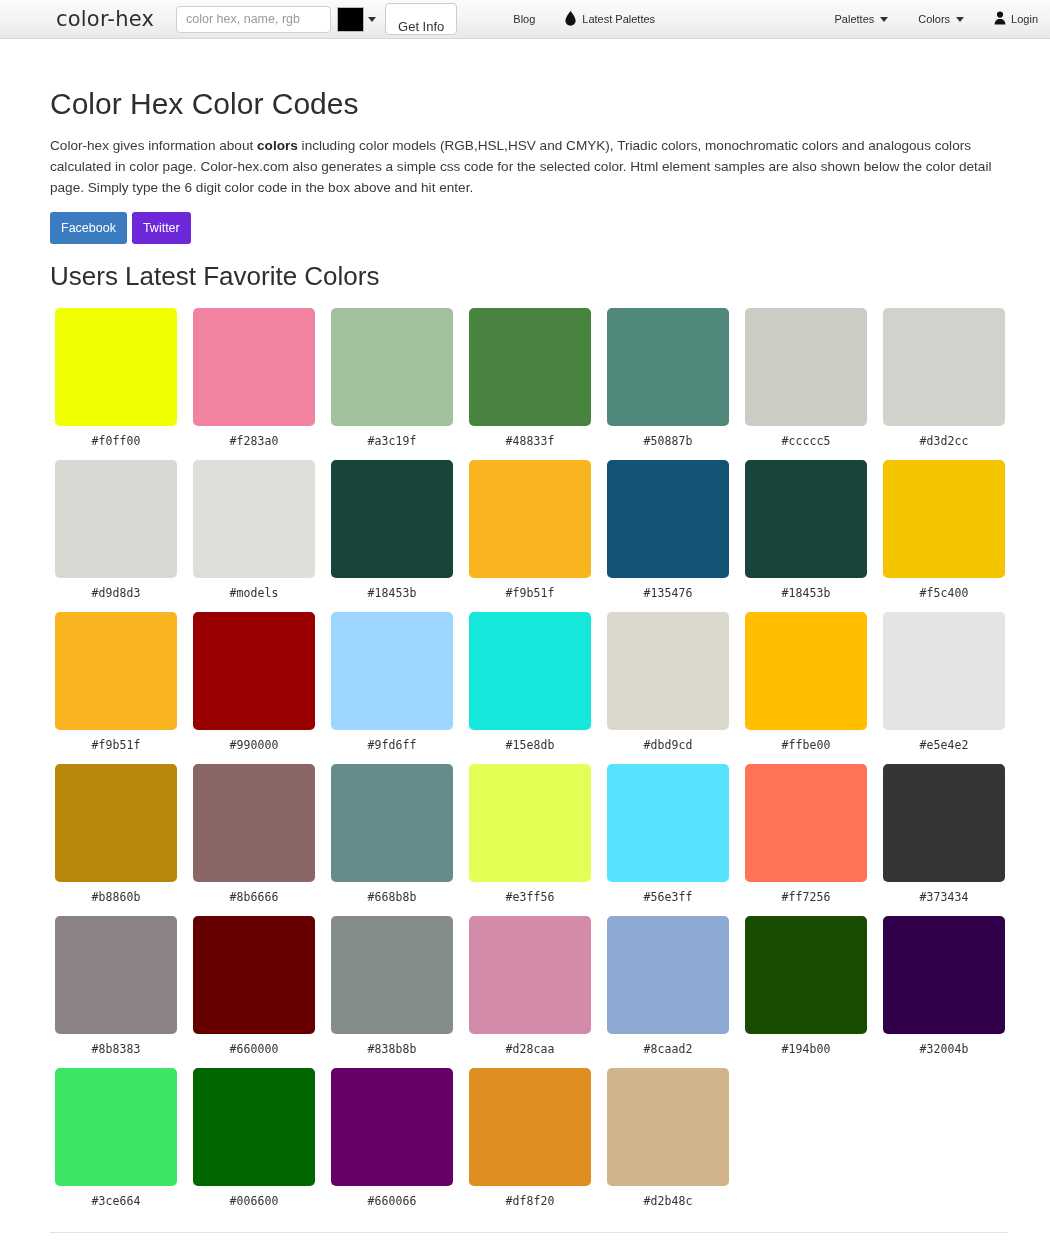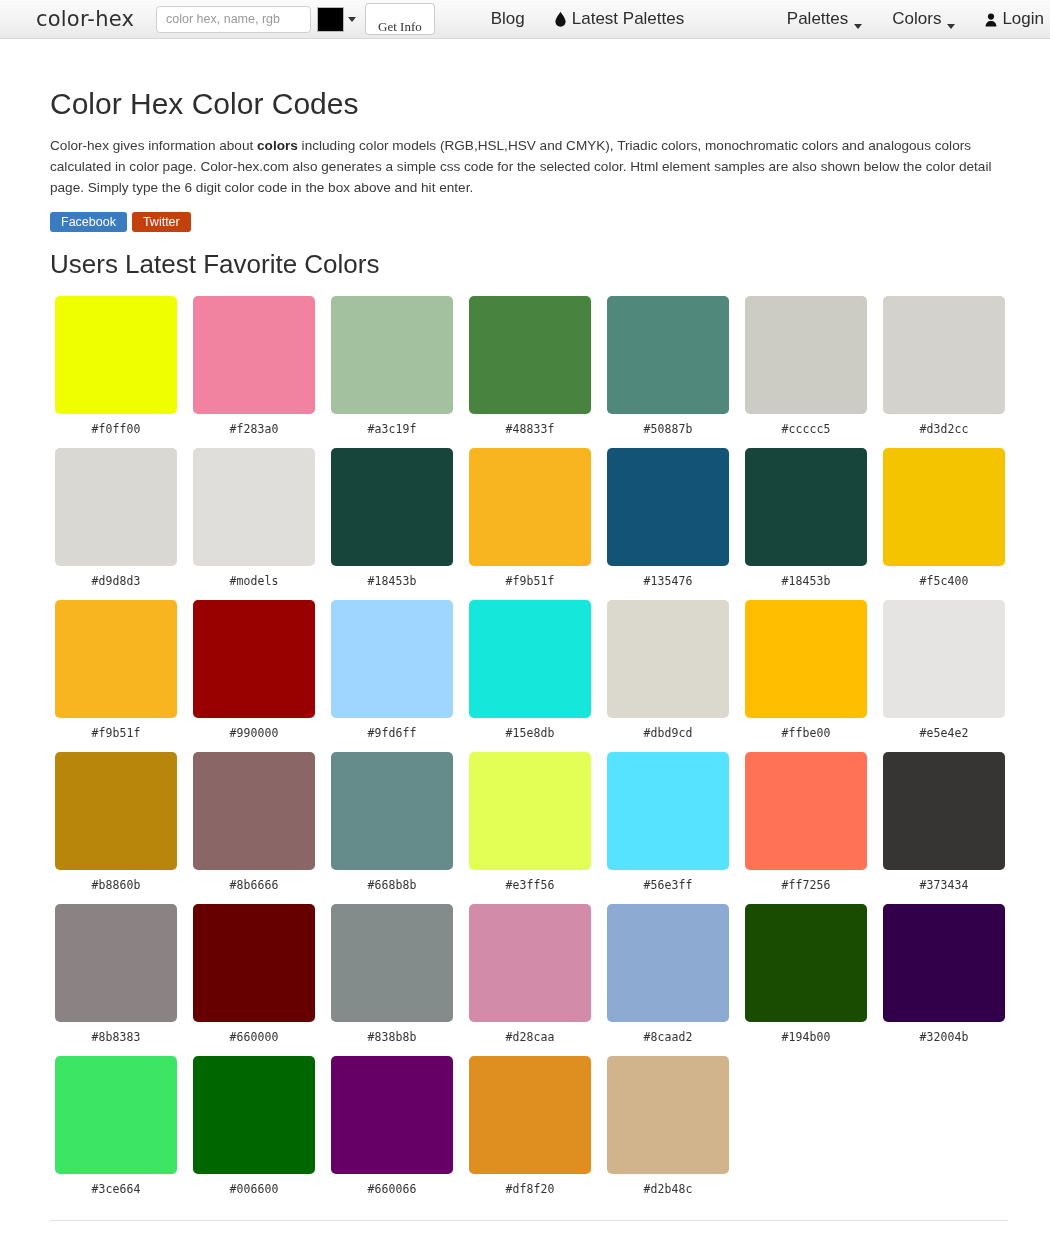--- a/index.html
+++ b/index.html
@@ -16,21 +16,21 @@
   #topbar {
     position: relative;
     width: 1050px;
     height: 39px;
     background: linear-gradient(to bottom, #fbfbfb 0%, #f3f3f3 55%, #e9e9e9 100%);
     border-bottom: 1px solid #d8d8d8;
     display: flex;
     align-items: center;
   }
   #logo {
-    margin-left: 36px;
+    margin-left: 56px;
     font-size: 21px;
     letter-spacing: .2px;
     color: #2f2f2f;
     font-weight: 400;
     text-decoration: none;
     font-family: "DejaVu Sans", sans-serif;
   }
   .search-wrap {
     display: flex;
     align-items: center;
@@ -70,39 +70,39 @@
   #get-info-btn {
     margin-left: 9px;
     height: 28px;
     padding: 15px 12px;
     border: 1px solid #cccccc;
     border-radius: 4px;
     background: #ffffff;
     font-size: 13px;
     color: #333;
     cursor: pointer;
-    font-family: Liberation Serif, serif;
+    font-family: Liberation Sans, sans-serif;
   }
   .nav-link {
     margin-left: 30px;
-    font-size: 17px;
+    font-size: 11px;
     color: #2d2d2d;
     text-decoration: none;
     display: flex;
-    align-items: flex-end;
+    align-items: center;
     white-space: nowrap;
   }
   .nav-link.first { margin-left: 56px; }
   .drop-icon { margin-right: 6px; display: inline-block; line-height: 1; font-size: 15px; color:#111; }
   .person-icon { margin-right: 5px; display: inline-block; line-height: 1; font-size: 13px; color:#111; }
   #nav-right {
     margin-left: auto;
     display: flex;
     align-items: center;
-    padding-right: 6px;
+    padding-right: 12px;
   }
   .menu-caret {
     width: 0; height: 0;
     margin-left: 6px;
     border-left: 4px solid transparent;
     border-right: 4px solid transparent;
     border-top: 5px solid #333;
   }
 
   
@@ -124,21 +124,21 @@
   #intro b { font-weight: bold; color:#262626; }
   #social {
     margin: 14px 0 0 8px;
     display: flex;
     gap: 5px;
   }
   .social-btn {
     display: inline-flex;
     align-items: center;
     justify-content: center;
-    height: 20px;
+    height: 32px;
     padding: 0 11px;
     border-radius: 3px;
     color: #ffffff;
     font-size: 12.5px;
     text-decoration: none;
     cursor: pointer;
   }
   #section-title {
     font-size: 26px;
     font-weight: 400;
@@ -230,21 +230,21 @@
 </div>
 
 <div id="content">
 
   <h1 id="page-title">Color Hex Color Codes</h1>
 
   <p id="intro"><span>Color-hex gives information about </span><b>colors</b><span> including color models (RGB,HSL,HSV and CMYK), Triadic colors, monochromatic colors and analogous colors calculated in color page. Color-hex.com also generates a simple css code for the selected color. Html element samples are also shown below the color detail page. Simply type the 6 digit color code in the box above and hit enter.</span></p>
 
   <div id="social">
     <a class="social-btn" href="#" id="fb-btn" style="background: rgb(59, 124, 192);">Facebook</a>
-    <a class="social-btn" href="#" id="tw-btn" style="background: #c2410c;">Twitter</a>
+    <a class="social-btn" href="#" id="tw-btn" style="background: #6d28d9;">Twitter</a>
   </div>
 
   <h2 id="section-title">Users Latest Favorite Colors</h2>
 
   <div id="palette-grid">
       <a class="swatch-cell" href="#">
         <div class="swatch-color" style="background: rgb(240, 255, 0);"></div>
         <span class="swatch-label">#f0ff00</span>
       </a>
       <a class="swatch-cell" href="#">

